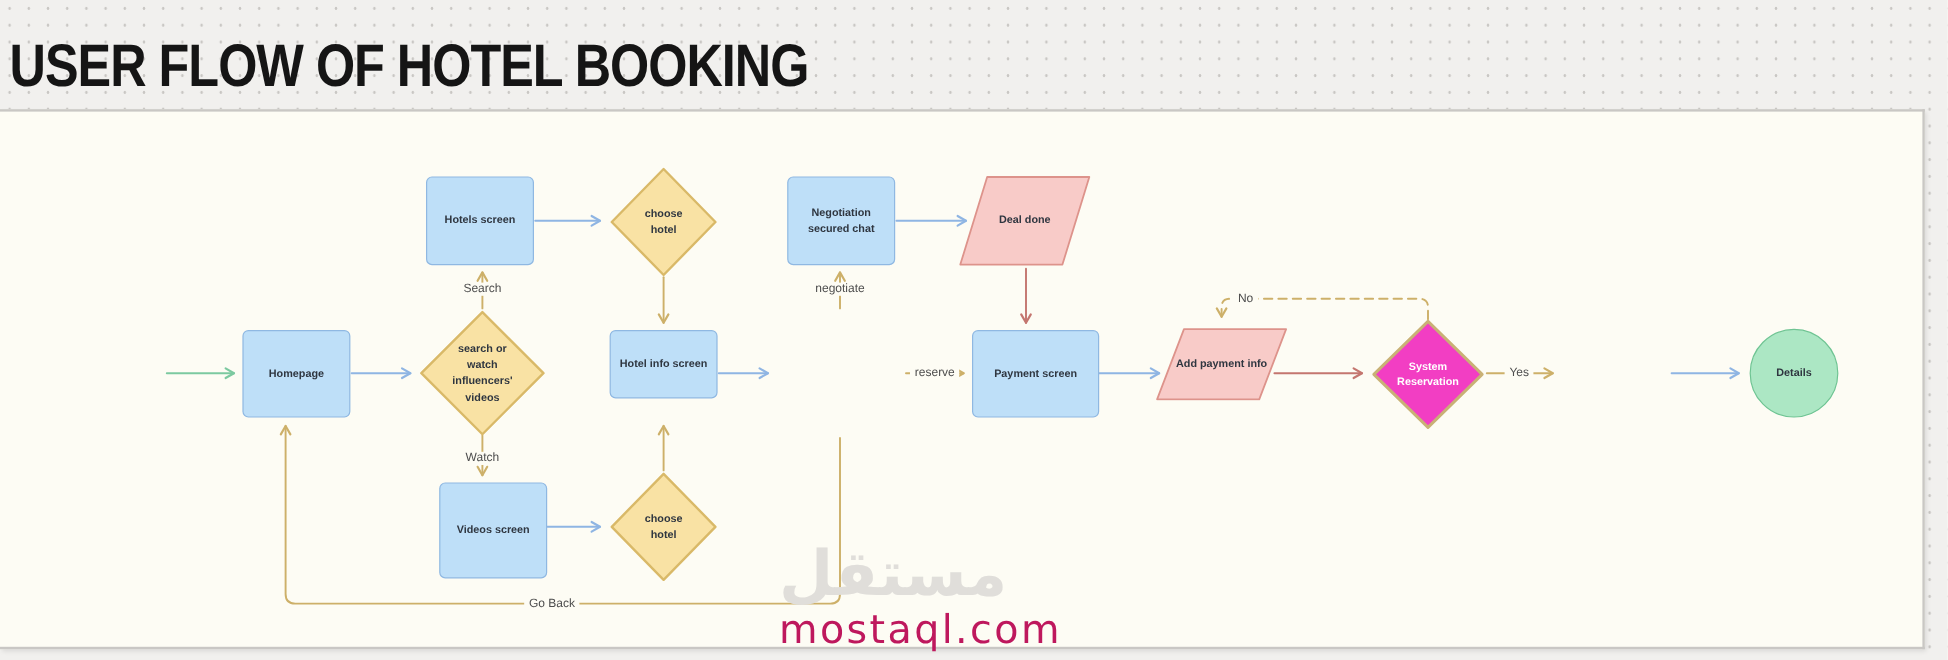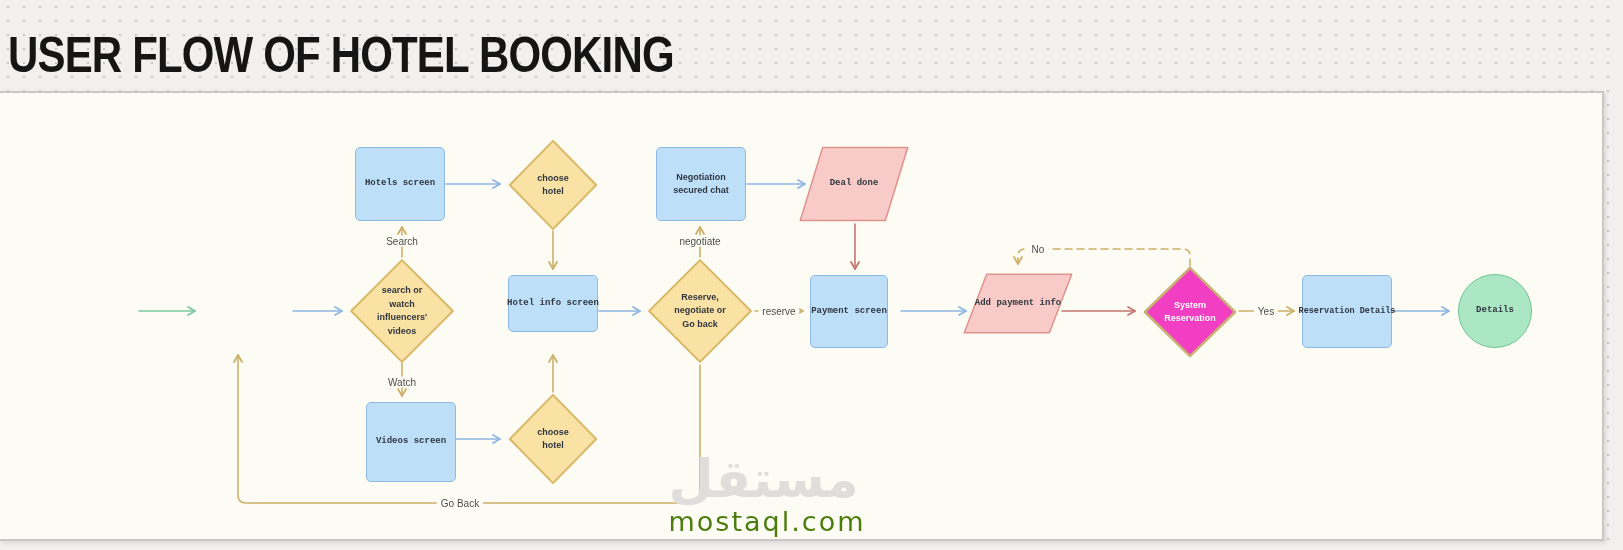--- a/index.html
+++ b/index.html
@@ -23,39 +23,39 @@
     box-shadow:2px 2px 4px rgba(0,0,0,.10);
   }
   .layer{position:absolute;left:0;top:0;width:1623px;height:550px;}
   svg.arrows{position:absolute;left:0;top:0;pointer-events:none;}
   .node{position:absolute;display:flex;align-items:center;justify-content:center;box-sizing:border-box;}
   .node .shape{position:absolute;left:0;top:0;width:100%;height:100%;}
   .nlabel{
     position:relative;z-index:1;font-size:9px;font-weight:bold;color:#2f3640;
     text-align:center;line-height:1.5;
   }
-  .nowrap{white-space:nowrap;font-family:Liberation Mono, monospace;}
+  .nowrap{white-space:nowrap;}
   .rectnode{background:var(--screen-fill,#BEDFF8);border:1.5px solid var(--screen-border,#8FB8E2);border-radius:5px;}
   .circlenode{background:var(--terminal-fill,#ACE7C4);border:1.5px solid var(--terminal-border,#6FC493);border-radius:50%;}
   .decision polygon{fill:var(--decision-fill,#F9E2A4);stroke:var(--decision-border,#D9B968);stroke-width:2;stroke-linejoin:round;vector-effect:non-scaling-stroke;}
   .validation polygon{fill:var(--validation-fill,#F23EC3);stroke:var(--validation-border,#C9B176);stroke-width:2.5;stroke-linejoin:round;vector-effect:non-scaling-stroke;}
   .validation .nlabel{color:#ffffff;}
   .io polygon{fill:var(--io-fill,#F8CBC8);stroke:var(--io-border,#DD938B);stroke-width:1.5;stroke-linejoin:round;vector-effect:non-scaling-stroke;}
   .elabel{
     position:absolute;transform:translate(-50%,-50%);z-index:2;
     font-size:10px;color:#4d4d4d;background:var(--canvas-bg,#FDFCF4);
     padding:0 4px;white-space:nowrap;
   }
   .watermark{
     position:absolute;left:767px;top:452px;transform:translateX(-50%);
     text-align:left;z-index:3;pointer-events:none;
     font-family:"DejaVu Sans",sans-serif;
   }
   .watermark .ar{font-size:52px;font-weight:bold;color:#e0deda;line-height:1.05;}
-  .watermark .en{font-size:27px;color:#4d7c0f;letter-spacing:2px;line-height:1.1;}
+  .watermark .en{font-size:33px;color:#be185d;letter-spacing:2px;line-height:1.1;}
 </style>
 </head>
 <body>
 
 <div class="title">USER FLOW OF HOTEL BOOKING</div>
 
 <div class="canvas"></div>
 
 <div class="layer">
 
@@ -91,60 +91,54 @@
       <path d="M901,311 L966,311" stroke="#8FB5E3" marker-end="url(#m-blue)"></path>
       <path d="M1062,311 L1135,311" stroke="#C4766F" marker-end="url(#m-red)"></path>
       <path d="M1239,311 L1294,311" stroke="#CDB069" marker-end="url(#m-tan)"></path>
       <path d="M1393,311 L1449,311" stroke="#8FB5E3" marker-end="url(#m-blue)"></path>
       <path d="M1190,266 L1190,256 Q1190,249 1183,249 L1025,249 Q1018,249 1018,256 L1018,264" stroke="#CDB069" stroke-dasharray="7,5" marker-end="url(#m-tan)"></path>
       <path d="M700,365 L700,495 Q700,503 692,503 L246,503 Q238,503 238,495 L238,355" stroke="#CDB069" marker-end="url(#m-tan)"></path>
     </g>
   </svg>
 
 
+  <div class="node rectnode" style="left:202px;top:275px;width:90px;height:73px">
+    <span class="nlabel nowrap">Homepage</span>
+  </div>
 
   <div class="node decision" style="left:349px;top:258px;width:106px;height:106px">
     <svg class="shape" viewBox="0 0 100 100" preserveAspectRatio="none">
       <polygon points="50,2 98,50 50,98 2,50"></polygon>
       </svg>
     <span class="nlabel" style="width:62px">search or watch influencers' videos</span>
   </div>
 
   <div class="node rectnode" style="left:508px;top:275px;width:90px;height:57px">
     <span class="nlabel nowrap">Hotel info screen</span>
   </div>
 
-  <div class="node decision" style="left:647px;top:258px;width:106px;height:106px">
-    <svg class="shape" viewBox="0 0 100 100" preserveAspectRatio="none">
-      <polygon points="50,2 98,50 50,98 2,50"></polygon>
-      </svg>
-    <span class="nlabel" style="width:64px">Reserve, negotiate or Go back</span>
-  </div>
 
-  <div class="node rectnode" style="left:810px;top:275px;width:78px;height:73px">
+  <div class="node rectnode" style="left:810px;top:275px;width:106px;height:73px">
     <span class="nlabel nowrap">Payment screen</span>
   </div>
 
   <div class="node io" style="left:962px;top:273px;width:112px;height:61px">
     <svg class="shape" viewBox="0 0 100 100" preserveAspectRatio="none">
       <polygon points="22,2 98,2 78,98 2,98"></polygon>
       </svg>
     <span class="nlabel nowrap">Add payment info</span>
   </div>
 
   <div class="node validation" style="left:1143px;top:266px;width:94px;height:92px">
     <svg class="shape" viewBox="0 0 100 100" preserveAspectRatio="none">
       <polygon points="50,2 98,50 50,98 2,50"></polygon>
       </svg>
     <span class="nlabel" style="width:52px">System Reservation</span>
   </div>
 
-  <div class="node rectnode" style="left:1302px;top:275px;width:90px;height:73px">
-    <span class="nlabel nowrap" style="font-size:8.5px">Reservation Details</span>
-  </div>
 
   <div class="node circlenode" style="left:1458px;top:274px;width:74px;height:74px">
     <span class="nlabel nowrap">Details</span>
   </div>
 
   <div class="node rectnode" style="left:355px;top:147px;width:90px;height:74px">
     <span class="nlabel nowrap">Hotels screen</span>
   </div>
 
   <div class="node decision" style="left:508px;top:139px;width:90px;height:92px">

